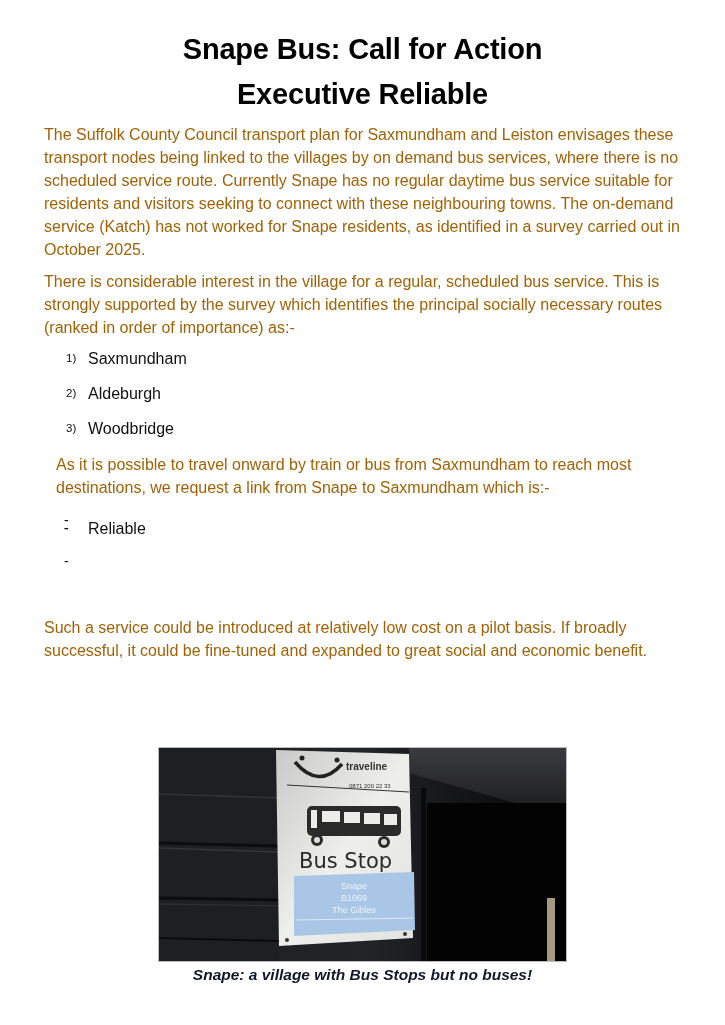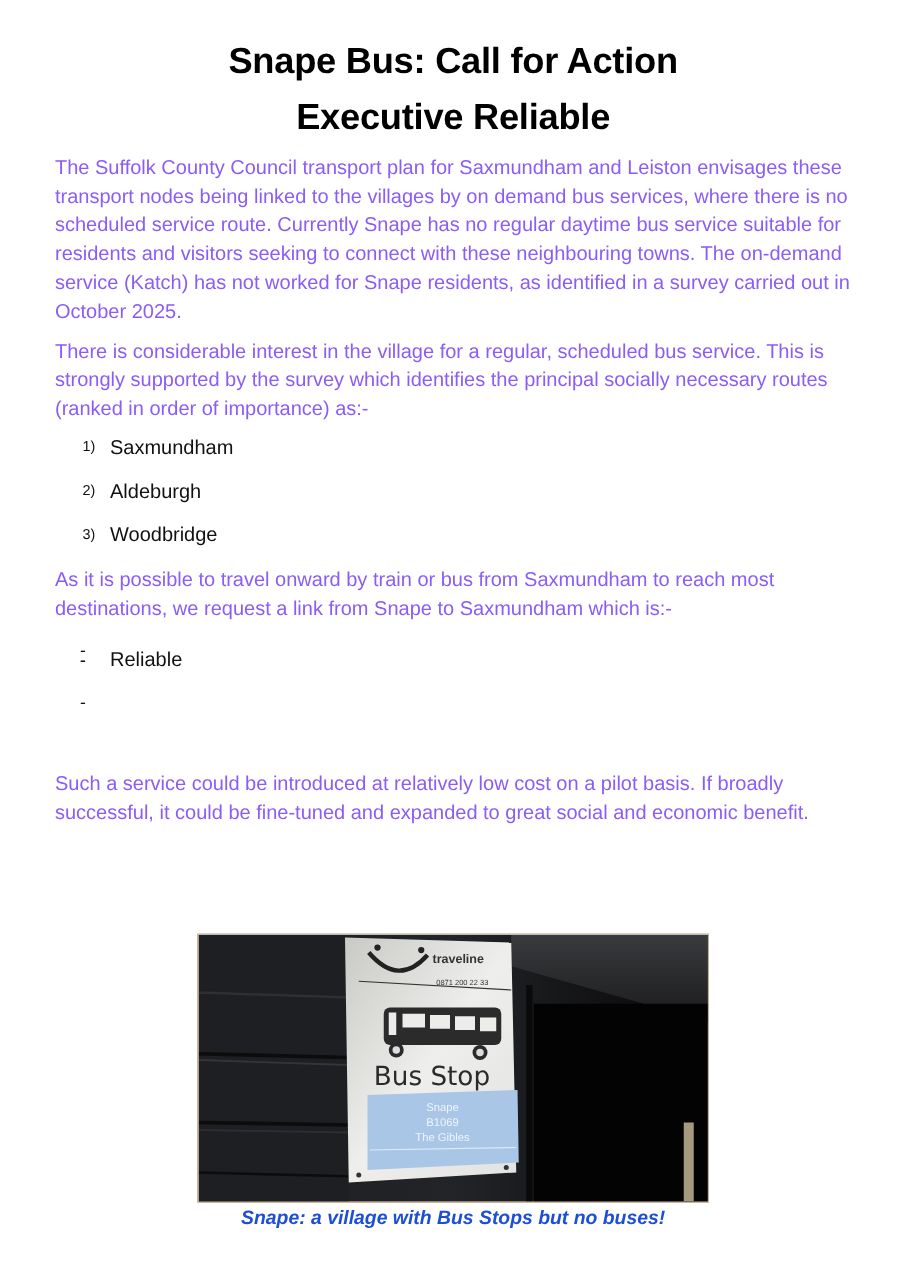--- a/index.html
+++ b/index.html
@@ -3,29 +3,29 @@
 <meta charset="utf-8">
 <style>
   html, body { margin:0; padding:0; background:#ffffff; }
   body { width:725px; height:1025px; position:relative; overflow:hidden;
          font-family:"Liberation Sans", sans-serif; color:#111; }
   .page { position:absolute; left:0; top:0; width:725px; height:1025px; background:#fff; }
   .title { position:absolute; left:0; width:725px; text-align:center;
            font-weight:bold; font-size:29px; line-height:35px; color:#000; letter-spacing:-0.2px; }
   .title.l1 { top:32px; }
   .title.l2 { top:77px; }
-  .para { position:absolute; left:44px; width:640px; font-size:16px; line-height:23px; color:#8b5cf6; margin:0; }
+  .para { position:absolute; left:44px; width:640px; font-size:16px; line-height:23px; color:#a16207; margin:0; }
   .list { position:absolute; left:44px; width:640px; margin:0; padding:0; list-style:none; }
   .li { position:relative; font-size:16px; line-height:23px; color:#111; padding-left:44px; }
   .li .marker { position:absolute; left:22px; top:0; font-size:11.5px; }
   .li .marker.dash { left:20px; font-size:14px; }
   .photo { position:absolute; left:158px; top:747px; width:409px; height:215px;
            background:#a16207; overflow:hidden; border:1px solid #bbb; box-sizing:border-box; }
   .caption { position:absolute; left:0; top:964px; width:725px; text-align:center;
-             font-weight:bold; font-style:italic; font-size:15.5px; line-height:22px; color:#1d4ed8; }
+             font-weight:bold; font-style:italic; font-size:15.5px; line-height:22px; color:#0f172a; }
 </style>
 </head>
 <body>
 
 <div class="page">
 
   <div class="title l1">Snape Bus: Call for Action</div>
   <div class="title l2">Executive Reliable</div>
 
   <p class="para" style="top:123px;">The Suffolk County Council transport plan for Saxmundham and Leiston envisages these transport nodes being linked to the villages by on demand bus services, where there is no scheduled service route. Currently Snape has no regular daytime bus service suitable for residents and visitors seeking to connect with these neighbouring towns. The on-demand service (Katch) has not worked for Snape residents, as identified in a survey carried out in October 2025.</p>
@@ -40,21 +40,21 @@
     <li class="li" style="margin-bottom:12px;">
       <span class="marker">2)</span>
       <span>Aldeburgh</span>
     </li>
     <li class="li">
       <span class="marker">3)</span>
       <span>Woodbridge</span>
     </li>
   </ol>
 
-  <p class="para" style="top:453px;">As it is possible to travel onward by train or bus from Saxmundham to reach most destinations, we request a link from Snape to Saxmundham which is:-</p>
+  <p class="para" style="top:453px;margin-left:12px;">As it is possible to travel onward by train or bus from Saxmundham to reach most destinations, we request a link from Snape to Saxmundham which is:-</p>
 
   <ul class="list" style="top:509px;">
     <li class="li" style="margin-bottom:8px;">
       <span class="marker dash">-</span>
     </li>
     <li class="li" style="margin-bottom:8px;">
       <span class="marker dash">-</span>
     </li>
     <li class="li" style="margin-bottom:10px;">
       <span class="marker dash">-</span>

